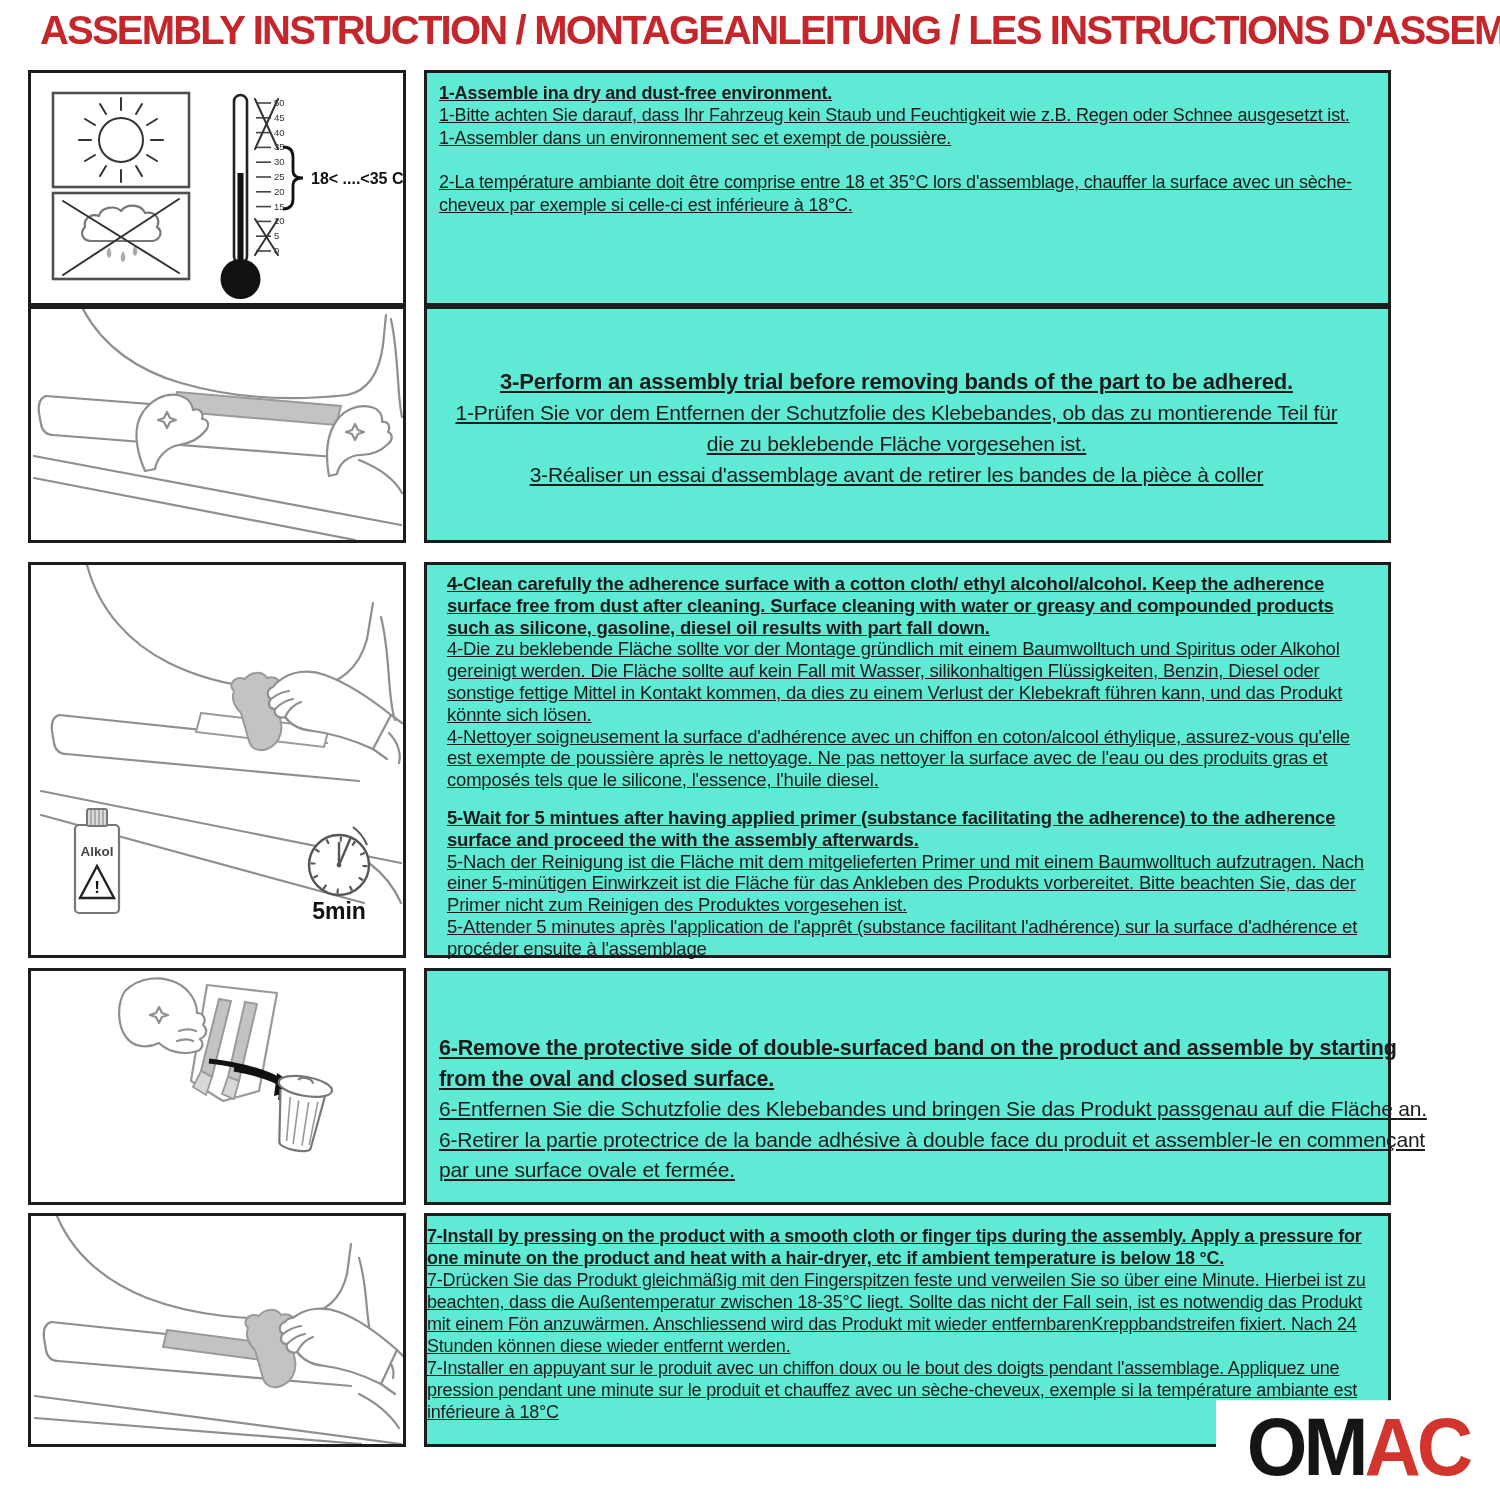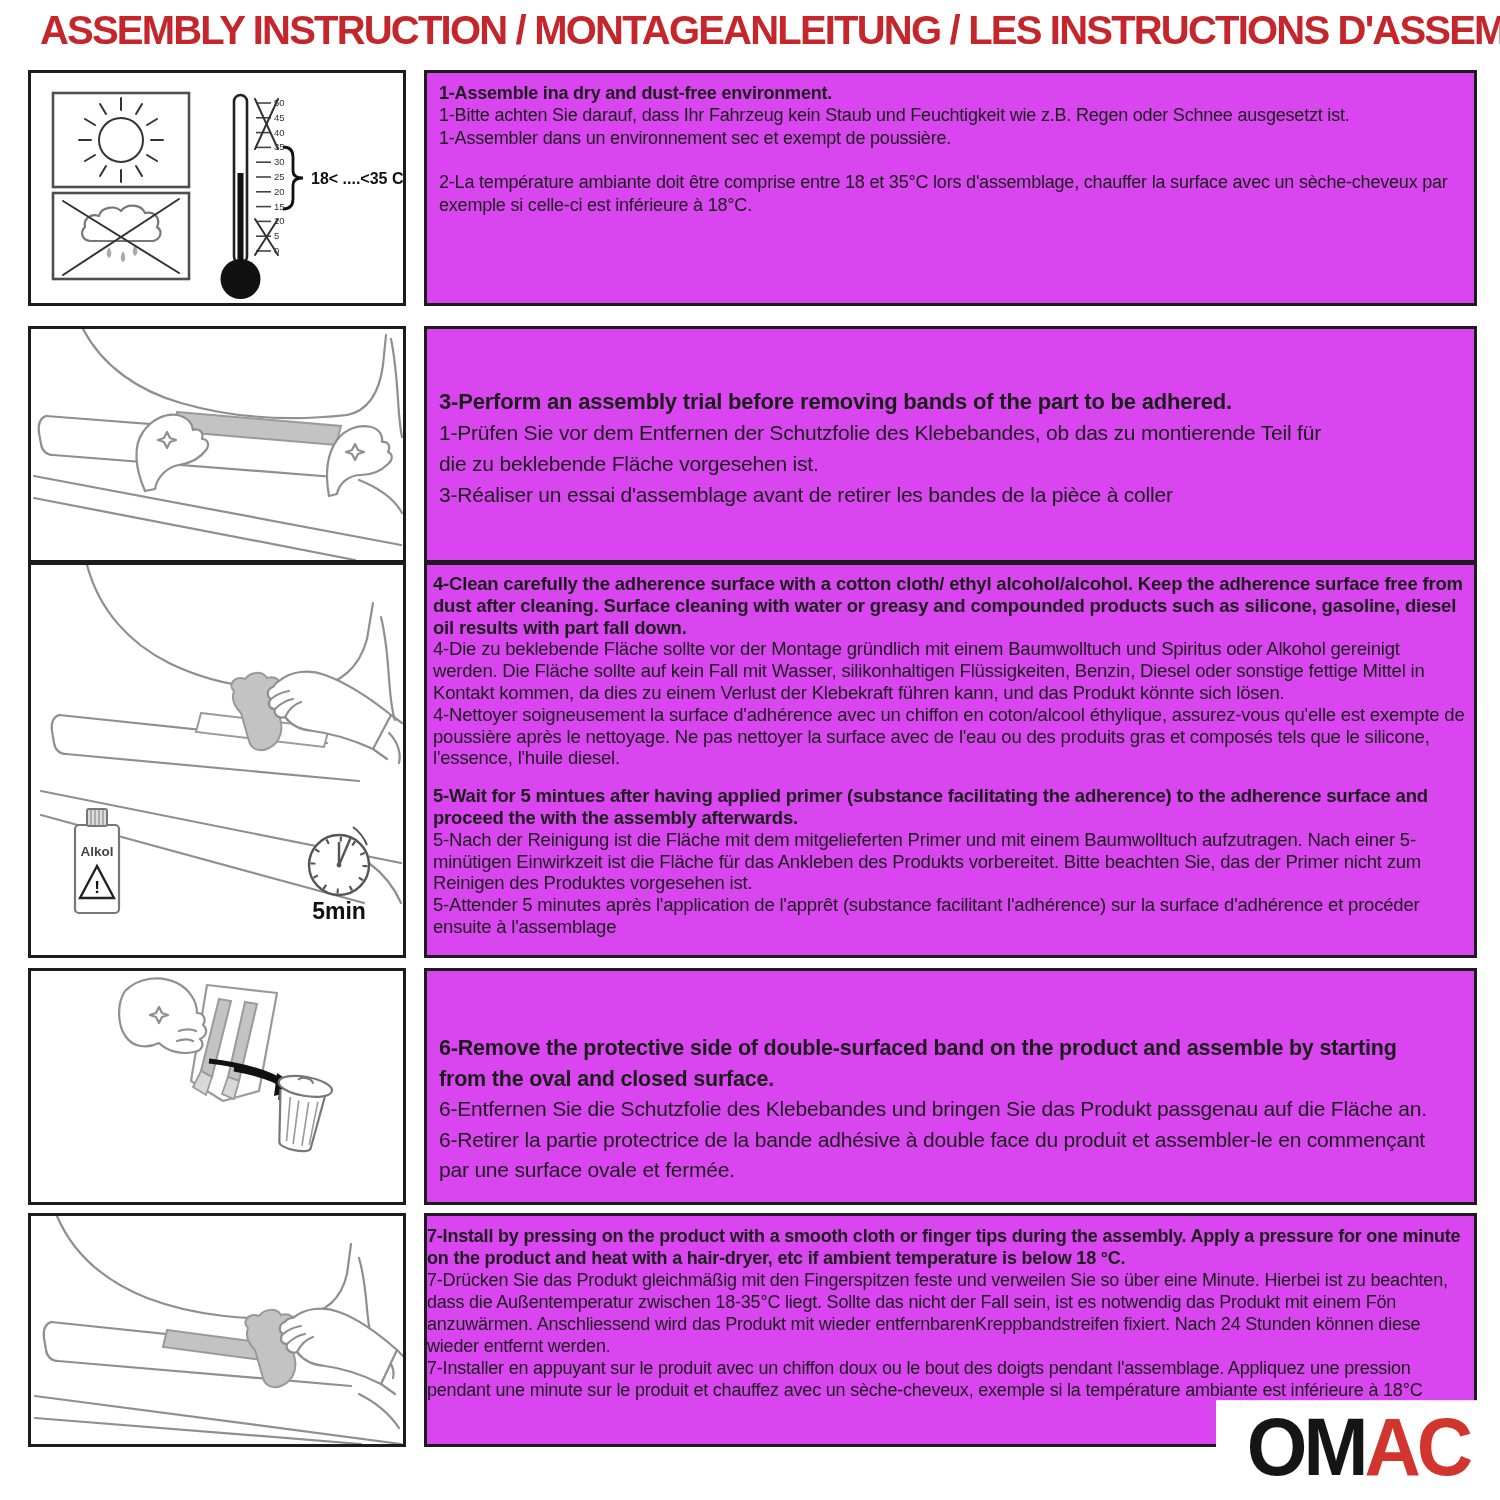--- a/index.html
+++ b/index.html
@@ -16,31 +16,31 @@
     position:absolute;left:40px;top:8px;margin:0;
     font-size:40px;font-weight:700;letter-spacing:-1.8px;white-space:nowrap;
     color:var(--title_red);
   }
   .row{position:absolute;left:0;width:1500px;}
   .lbox{
     position:absolute;left:28px;width:378px;height:100%;
     border:3px solid var(--ink);box-sizing:border-box;background:#fff;
   }
   .rbox{
-    position:absolute;left:424px;width:1053px;height:100%;
-    border:3px solid var(--ink);box-sizing:border-box;background:#d946ef;
+    position:absolute;left:424px;width:967px;height:100%;
+    border:3px solid var(--ink);box-sizing:border-box;background:#5eead4;text-decoration:underline;
   }
   .lbox svg{display:block;width:100%;height:100%;}
   .txt p{margin:0;letter-spacing:-0.2px;}
   .s1{padding:9px 12px;font-size:18px;line-height:22.4px;}
   .s1 .en{font-weight:700;}
   .s1 .step-gap{margin-top:22px;}
   .s2{padding:57px 14px 0 12px;font-size:21px;line-height:31px;width:915px;box-sizing:content-box;}
   .s2 .en{font-size:22px;font-weight:700;}
-  .s3{padding:8px 6px;font-size:18.5px;line-height:21.8px;}
+  .s3{padding:8px 20px;font-size:18.5px;line-height:21.8px;}
   .s3 .en{font-weight:700;}
   .s3 .step-gap{margin-top:16px;}
   .s4{padding:34px 14px 0 12px;font-size:21px;line-height:30.5px;width:988px;}
   .s4 .en{font-size:21.5px;font-weight:700;margin-top:28px;}
   .s5{padding:9px 0;font-size:18px;line-height:22px;}
   .s5 .en{font-weight:700;}
   
   .ln{stroke:#8f8f8f;stroke-width:2.2;fill:none;stroke-linecap:round;stroke-linejoin:round;}
   .lnw{stroke:#8f8f8f;stroke-width:2.2;fill:#fff;stroke-linecap:round;stroke-linejoin:round;}
   .gray{fill:#c3c3c3;stroke:#9a9a9a;stroke-width:2;}
@@ -143,21 +143,21 @@
           <p class="de">1-Bitte achten Sie darauf, dass Ihr Fahrzeug kein Staub und Feuchtigkeit wie z.B. Regen oder Schnee ausgesetzt ist.</p>
           <p class="fr">1-Assembler dans un environnement sec et exempt de poussière.</p>
         </div>
         <div class="step step-gap">
           <p class="fr">2-La température ambiante doit être comprise entre 18 et 35°C lors d'assemblage, chauffer la surface avec un sèche-cheveux par exemple si celle-ci est inférieure à 18°C.</p>
         </div>
       </div>
     </div>
   </section>
 
-  <section class="row" style="top:326px;height:237px;">
+  <section class="row" style="top:306px;height:237px;text-align:center;">
     <div class="lbox">
       <svg viewBox="0 0 372 231" preserveAspectRatio="none">
         <g class="ln">
           <path d="M52,0 C72,38 108,62 150,74 C205,90 262,92 316,86"></path>
           <path d="M316,86 C336,82 348,66 352,36 L355,6"></path>
           <path d="M360,10 C368,48 366,86 371,108"></path>
         </g>
         <g class="ln">
           <path d="M15,87 C9,89 7,96 8,104 L10,115 C11,122 16,126 22,126"></path>
           <path d="M15,87 L300,109"></path>

